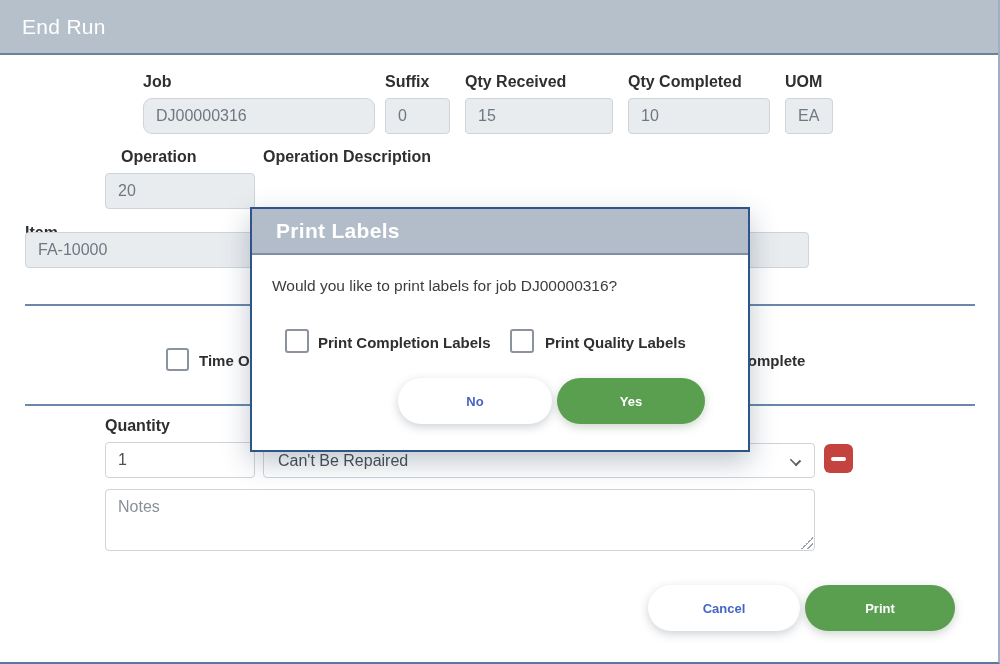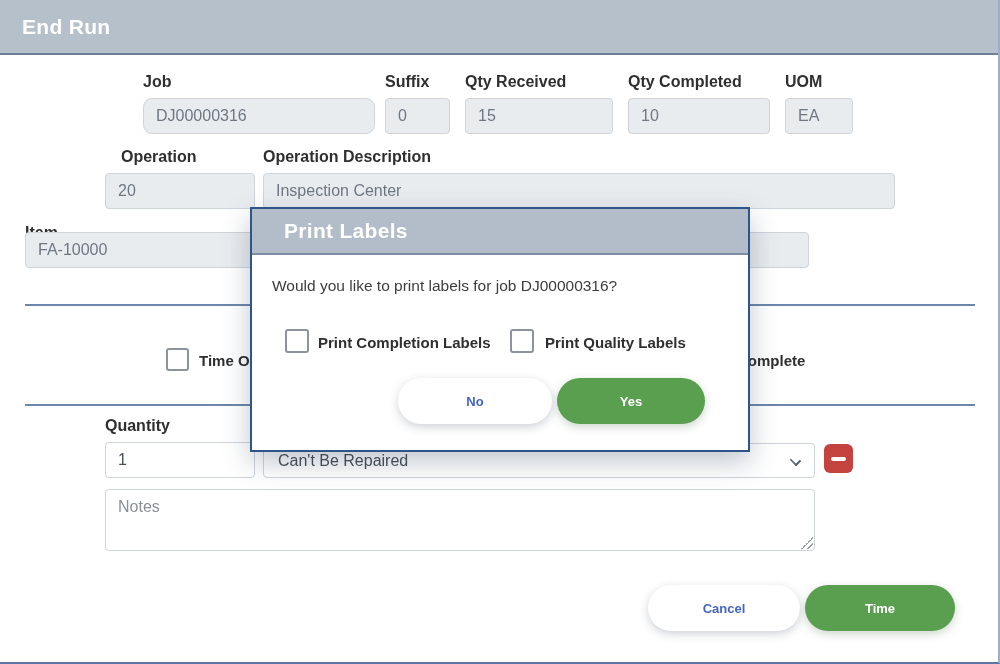--- a/index.html
+++ b/index.html
@@ -11,21 +11,21 @@
     border-right:2px solid #9db0c7; border-bottom:2px solid #5b76a4;
     overflow:hidden;
   }
 
   
   .win-header {
     position:absolute; top:0; left:0; width:100%; height:55px;
     background:#b5c0cb; border-bottom:2px solid #6e8098;
     display:flex; align-items:center; padding-left:22px;
   }
-  .win-title { color:#ffffff; font-size:21px; font-weight:700; letter-spacing:.3px; }
+  .win-title { color:#ffffff; font-size:21px; font-weight:400; letter-spacing:.3px; }
 
   
   .lbl { position:absolute; font-size:16px; font-weight:700; color:#2f2f2f; white-space:nowrap; }
   .inp {
     position:absolute; height:36px; border:1px solid #ced4da; border-radius:4px;
     font-family:"Liberation Sans", sans-serif; font-size:16px; padding:0 12px;
     color:#495057; background:#ffffff; outline:none;
   }
   .inp.ro { background:#e9ecef; color:#6f7782; }
 
@@ -77,21 +77,21 @@
   .pill.green { background:#5a9e50; color:#ffffff; box-shadow:0 3px 10px rgba(60,90,60,.25); }
 
   
   .modal {
     position:absolute; left:250px; top:207px; width:500px; height:245px;
     background:#ffffff; border:2px solid #2f5488;
     box-shadow:0 10px 26px rgba(30,50,80,.28); z-index:10;
   }
   .modal-header {
     height:46px; background:#b2bdc9; border-bottom:2px solid #7e8ea6;
-    display:flex; align-items:center; padding-left:32px;
+    display:flex; align-items:center; padding-left:24px;
   }
   .modal-title { color:#ffffff; font-size:21px; font-weight:700; letter-spacing:.3px; }
   .modal-msg { position:absolute; left:20px; top:68px; font-size:15.5px; font-weight:500; color:#3d3d3d; }
   .modal .cb { width:24px; height:24px; }
 </style>
 </head>
 <body>
 
 <div class="app">
 
@@ -102,26 +102,25 @@
   <span class="lbl" style="left:143px; top:73px;">Job</span>
   <span class="lbl" style="left:385px; top:73px;">Suffix</span>
   <span class="lbl" style="left:465px; top:73px;">Qty Received</span>
   <span class="lbl" style="left:628px; top:73px;">Qty Completed</span>
   <span class="lbl" style="left:785px; top:73px;">UOM</span>
 
   <input class="inp ro" style="left: 143px; top: 98px; width: 232px; border-radius: 9px;" readonly="" value="DJ00000316">
   <input class="inp ro" style="left: 385px; top: 98px; width: 65px;" readonly="" value="0">
   <input class="inp ro" style="left: 465px; top: 98px; width: 148px;" readonly="" value="15">
   <input class="inp ro" style="left: 628px; top: 98px; width: 142px;" readonly="" value="10">
-  <input class="inp ro" style="left: 785px; top: 98px; width: 68px;" readonly="" value="EA">
+  <input class="inp ro" style="left: 785px; top: 98px; width: 48px;" readonly="" value="EA">
 
   <span class="lbl" style="left:105px; top:148px;margin-left:16px;">Operation</span>
   <span class="lbl" style="left:263px; top:148px;">Operation Description</span>
   <input class="inp ro" style="left: 105px; top: 173px; width: 150px;" readonly="" value="20">
-  <input class="inp ro" style="left: 263px; top: 173px; width: 632px;" readonly="" value="Inspection Center">
 
   <span class="lbl" style="left:25px; top:224px;">Item</span>
   <input class="inp ro" style="left: 25px; top: 232px; width: 784px;" readonly="" value="FA-10000">
 
   <div class="divider" style="top:304px;"></div>
 
   <div class="cb" style="left:166px; top:348px;"></div>
   <span class="cb-lbl" style="left:199px; top:352px;">Time Only</span>
   <div class="cb" style="left:630px; top:348px;"></div>
   <span class="cb-lbl" style="left:662px; top:352px;">Operation Complete</span>
@@ -135,21 +134,21 @@
     <span class="chev"></span>
   </div>
   <button class="remove-btn" style="left:824px; top:444px;">
     <span class="minus-bar"></span>
   </button>
 
   <textarea class="notes" style="left: 105px; top: 489px; width: 710px; height: 62px;" placeholder="Notes"></textarea>
   <span class="resize-grip" style="left:801px; top:537px;"></span>
 
   <button class="pill white" style="left:648px; top:585px; width:152px;">Cancel</button>
-  <button class="pill green" style="left:805px; top:585px; width:150px;">Time</button>
+  <button class="pill green" style="left:805px; top:585px; width:150px;">Print</button>
 
   <div class="modal">
     <div class="modal-header">
       <span class="modal-title">Print Labels</span>
     </div>
     <span class="modal-msg">Would you like to print labels for job DJ00000316?</span>
 
     <div class="cb" style="left:33px; top:120px;"></div>
     <span class="cb-lbl" style="left:66px; top:125px;">Print Completion Labels</span>
     <div class="cb" style="left:258px; top:120px;"></div>

